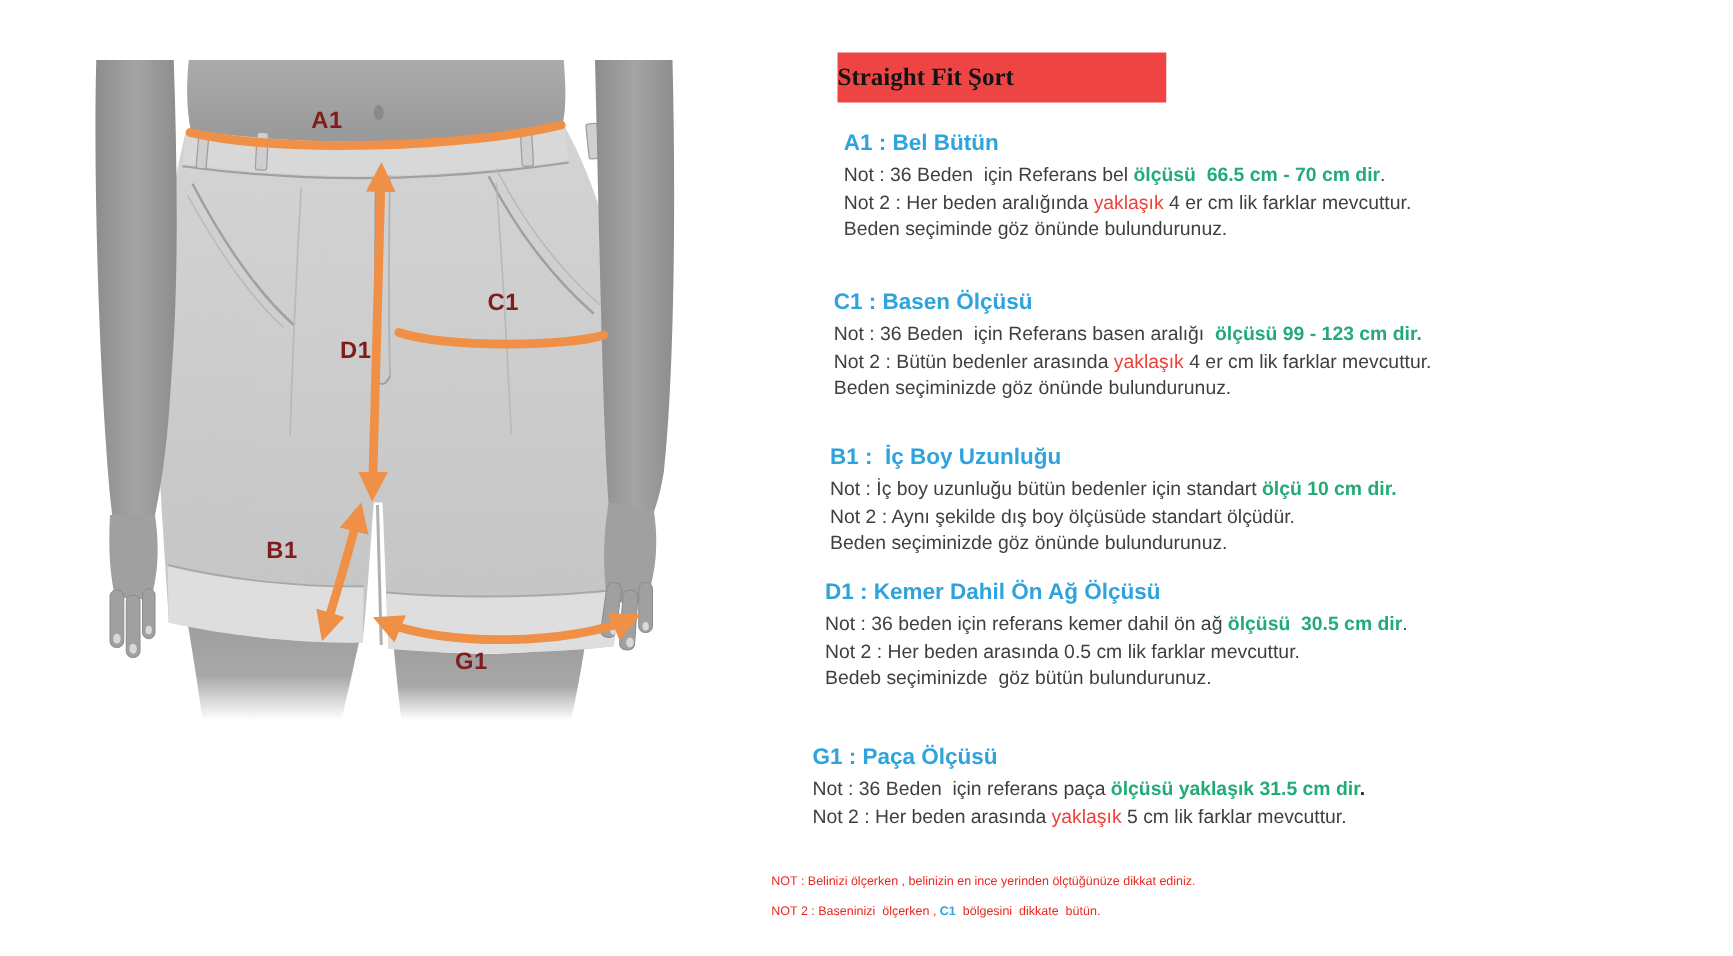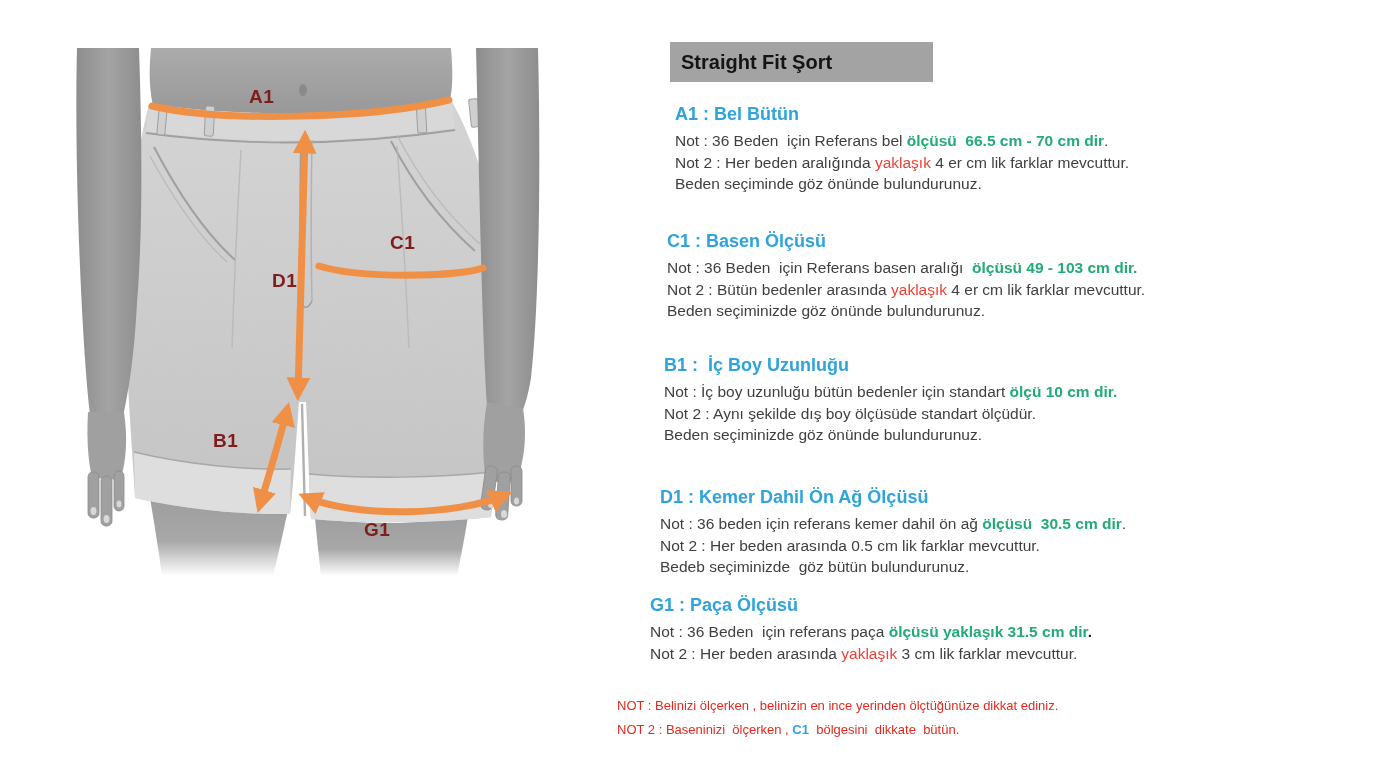--- a/index.html
+++ b/index.html
@@ -1,31 +1,31 @@
 <!DOCTYPE html>
 <html><head>
 <meta charset="utf-8">
 <style>
   html,body{margin:0;padding:0;background:#ffffff;}
   .canvas{position:relative;width:1386px;height:765px;background:#ffffff;overflow:hidden;
           font-family:"Liberation Sans",sans-serif;}
   svg{display:block;}
   .figure-wrap{position:absolute;left:55px;top:48px;width:505px;height:530px;}
   .ph-label{position:absolute;font-weight:bold;font-size:19px;color:#7f1d1d;letter-spacing:.5px;white-space:pre;}
-  .title-box{position:absolute;left:670px;top:42px;width:263px;height:40px;background:#a3a3a3;
-             display:flex;align-items:center;padding-left:11px;box-sizing:border-box;}
+  .title-box{position:absolute;left:670px;top:42px;width:263px;height:40px;background:#ef4444;
+             display:flex;align-items:center;box-sizing:border-box;font-family:Liberation Serif, serif;}
   .title-box span{font-size:20px;font-weight:bold;color:#141414;white-space:pre;}
   .sec{position:absolute;}
   .sec-h{font-size:18px;font-weight:bold;color:#2ea3dc;margin:0 0 5px 0;white-space:pre;}
   .ln{margin:0;font-size:15.5px;line-height:21.5px;color:#3f3f3f;white-space:pre;}
   .g{color:#22ab77;font-weight:bold;}
   .r{color:#ee4137;}
   .bd{color:#222222;font-weight:bold;}
   .notes{position:absolute;left:617px;top:694px;}
-  .note{margin:0;font-size:13px;line-height:24px;color:#e8281f;white-space:pre;}
+  .note{margin:0;font-size:10px;line-height:24px;color:#e8281f;white-space:pre;}
   .ref{color:#2ea3dc;font-weight:bold;}
 </style>
 </head>
 <body>
 
 <div class="canvas">
 
   <div class="figure-wrap">
     <svg width="505" height="530" viewBox="0 0 505 530">
       <defs>
@@ -163,43 +163,43 @@
 
   <div class="sec" style="left:675px;top:104px">
     <div class="sec-h">A1 : Bel Bütün</div>
     <p class="ln"><span>Not : 36 Beden  için Referans bel </span><span class="g">ölçüsü  66.5 cm - 70 cm dir</span><span>.</span></p>
     <p class="ln"><span>Not 2 : Her beden aralığında </span><span class="r">yaklaşık</span><span> 4 er cm lik farklar mevcuttur.</span></p>
     <p class="ln"><span>Beden seçiminde göz önünde bulundurunuz.</span></p>
   </div>
 
   <div class="sec" style="left:667px;top:231px">
     <div class="sec-h">C1 : Basen Ölçüsü</div>
-    <p class="ln"><span>Not : 36 Beden  için Referans basen aralığı  </span><span class="g">ölçüsü 49 - 103 cm dir.</span><span></span></p>
+    <p class="ln"><span>Not : 36 Beden  için Referans basen aralığı  </span><span class="g">ölçüsü 99 - 123 cm dir.</span><span></span></p>
     <p class="ln"><span>Not 2 : Bütün bedenler arasında </span><span class="r">yaklaşık</span><span> 4 er cm lik farklar mevcuttur.</span></p>
     <p class="ln"><span>Beden seçiminizde göz önünde bulundurunuz.</span></p>
   </div>
 
   <div class="sec" style="left:664px;top:355px">
     <div class="sec-h">B1 :  İç Boy Uzunluğu</div>
     <p class="ln"><span>Not : İç boy uzunluğu bütün bedenler için standart </span><span class="g">ölçü 10 cm dir.</span><span></span></p>
     <p class="ln"><span>Not 2 : Aynı şekilde dış boy ölçüsüde standart ölçüdür.</span></p>
     <p class="ln"><span>Beden seçiminizde göz önünde bulundurunuz.</span></p>
   </div>
 
-  <div class="sec" style="left:660px;top:487px">
+  <div class="sec" style="left:660px;top:463px">
     <div class="sec-h">D1 : Kemer Dahil Ön Ağ Ölçüsü</div>
     <p class="ln"><span>Not : 36 beden için referans kemer dahil ön ağ </span><span class="g">ölçüsü  30.5 cm dir</span><span>.</span></p>
     <p class="ln"><span>Not 2 : Her beden arasında 0.5 cm lik farklar mevcuttur.</span></p>
     <p class="ln"><span>Bedeb seçiminizde  göz bütün bulundurunuz.</span></p>
   </div>
 
   <div class="sec" style="left:650px;top:595px">
     <div class="sec-h">G1 : Paça Ölçüsü</div>
     <p class="ln"><span>Not : 36 Beden  için referans paça </span><span class="g">ölçüsü yaklaşık 31.5 cm dir</span><span class="bd">.</span></p>
-    <p class="ln"><span>Not 2 : Her beden arasında </span><span class="r">yaklaşık</span><span> 3 cm lik farklar mevcuttur.</span></p>
+    <p class="ln"><span>Not 2 : Her beden arasında </span><span class="r">yaklaşık</span><span> 5 cm lik farklar mevcuttur.</span></p>
   </div>
 
   <div class="notes">
     <p class="note">NOT : Belinizi ölçerken , belinizin en ince yerinden ölçtüğünüze dikkat ediniz.</p>
     <p class="note"><span>NOT 2 : Baseninizi  ölçerken , </span><span class="ref">C1</span><span>  bölgesini  dikkate  bütün.</span></p>
   </div>
 
 </div>
 
 </body></html>

